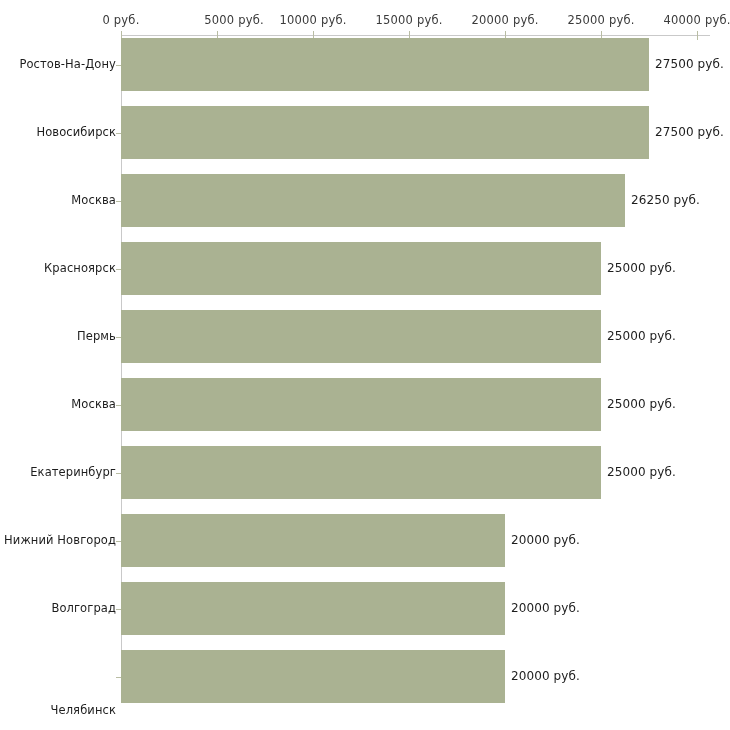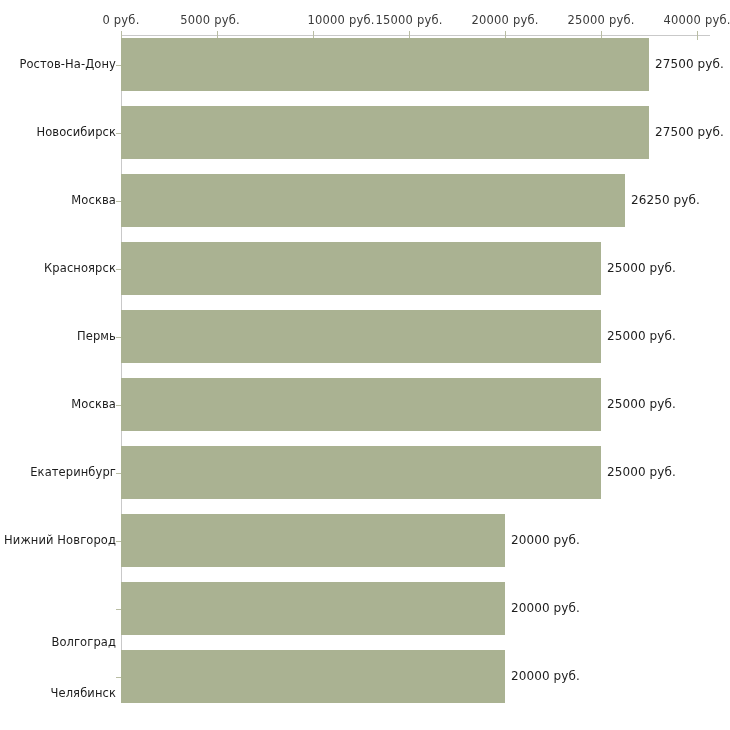--- a/index.html
+++ b/index.html
@@ -80,22 +80,22 @@
       <div class="x-tick" style="left: 121px;"></div>
       <div class="x-tick" style="left: 217px;"></div>
       <div class="x-tick" style="left: 313px;"></div>
       <div class="x-tick" style="left: 409px;"></div>
       <div class="x-tick" style="left: 505px;"></div>
       <div class="x-tick" style="left: 601px;"></div>
       <div class="x-tick" style="left: 697px;"></div>
     </div>
   <div id="x-tick-labels">
       <div class="x-tick-label" style="left: 121px;">0 руб.</div>
-      <div class="x-tick-label" style="left: 210px;">5000 руб.</div>
-      <div class="x-tick-label" style="left: 313px; margin-left: 28px;">10000 руб.</div>
+      <div class="x-tick-label" style="left: 234px;">5000 руб.</div>
+      <div class="x-tick-label" style="left: 313px;">10000 руб.</div>
       <div class="x-tick-label" style="left: 409px;">15000 руб.</div>
       <div class="x-tick-label" style="left: 505px;">20000 руб.</div>
       <div class="x-tick-label" style="left: 601px;">25000 руб.</div>
       <div class="x-tick-label" style="left: 697px;">40000 руб.</div>
     </div>
   <div id="bars-layer">
       <div class="bar-row">
         <div class="y-tick" style="top: 65px;"></div>
         <div class="cat-label" style="top: 56.5px;">Ростов-На-Дону</div>
         <div class="bar" title="Ростов-На-Дону: 27500 руб." style="top: 38px; width: 528px; height: 53px; background: rgb(170, 178, 146);"></div>
@@ -138,25 +138,25 @@
         <div class="val-label" style="left: 607px; top: 464.5px;">25000 руб.</div>
       </div>
       <div class="bar-row">
         <div class="y-tick" style="top: 541px;"></div>
         <div class="cat-label" style="top: 532.5px;">Нижний Новгород</div>
         <div class="bar" title="Нижний Новгород: 20000 руб." style="top: 514px; width: 384px; height: 53px; background: rgb(170, 178, 146);"></div>
         <div class="val-label" style="left: 511px; top: 532.5px;">20000 руб.</div>
       </div>
       <div class="bar-row">
         <div class="y-tick" style="top: 609px;"></div>
-        <div class="cat-label" style="top: 600.5px; margin-top: 34px;">Волгоград</div>
+        <div class="cat-label" style="top: 600.5px;">Волгоград</div>
         <div class="bar" title="Волгоград: 20000 руб." style="top: 582px; width: 384px; height: 53px; background: rgb(170, 178, 146);"></div>
         <div class="val-label" style="left: 511px; top: 600.5px;">20000 руб.</div>
       </div>
       <div class="bar-row">
         <div class="y-tick" style="top: 677px;"></div>
-        <div class="cat-label" style="top: 686px; text-align: center;">Челябинск</div>
+        <div class="cat-label" style="top: 703px; text-align: center;">Челябинск</div>
         <div class="bar" title="Челябинск: 20000 руб." style="top: 650px; width: 384px; height: 53px; background: rgb(170, 178, 146);"></div>
         <div class="val-label" style="left: 511px; top: 668.5px;">20000 руб.</div>
       </div>
     </div>
 
 </div>
 
 </body></html>

